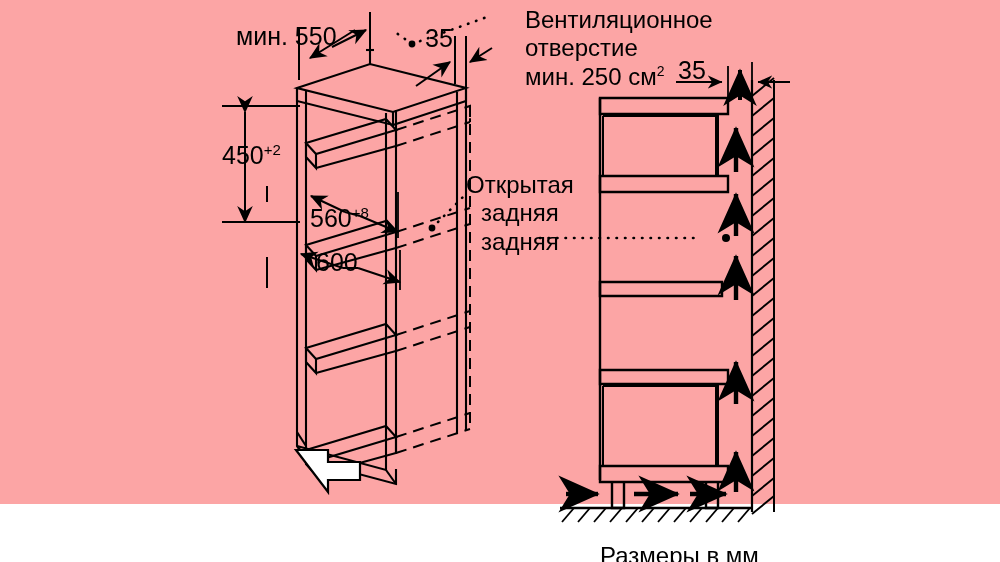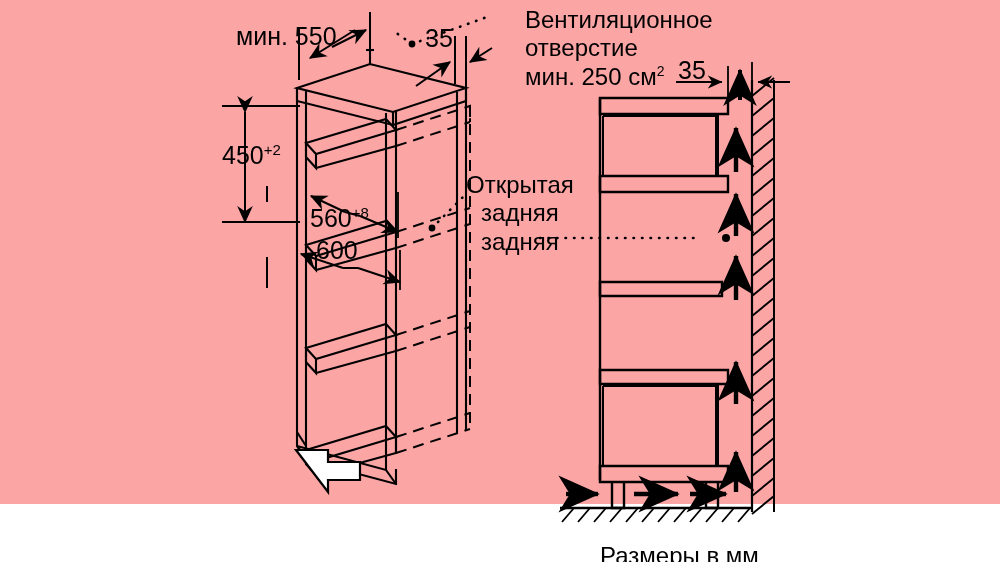--- a/index.html
+++ b/index.html
@@ -264,21 +264,21 @@
   </div>
 
   <div class="lbl t-dim" style="left:222px;top:141px;">
     <span>450</span><span class="sup">+2</span>
   </div>
 
   <div class="lbl t-dim" style="left:310px;top:204px;">
     <span>560</span><span class="sup">+8</span>
   </div>
 
-  <div class="lbl t-dim" style="left:316px;top:236px;">
+  <div class="lbl t-dim" style="left:316px;top:248px;">
     <span>600</span>
   </div>
 
   <div class="lbl t-big" style="left:466px;top:171px;text-align:center;">
     <div>Открытая</div>
     <div>задняя</div>
     <div>задняя</div>
   </div>
 
   <div class="lbl t-big" style="left:228px;top:500px;">

